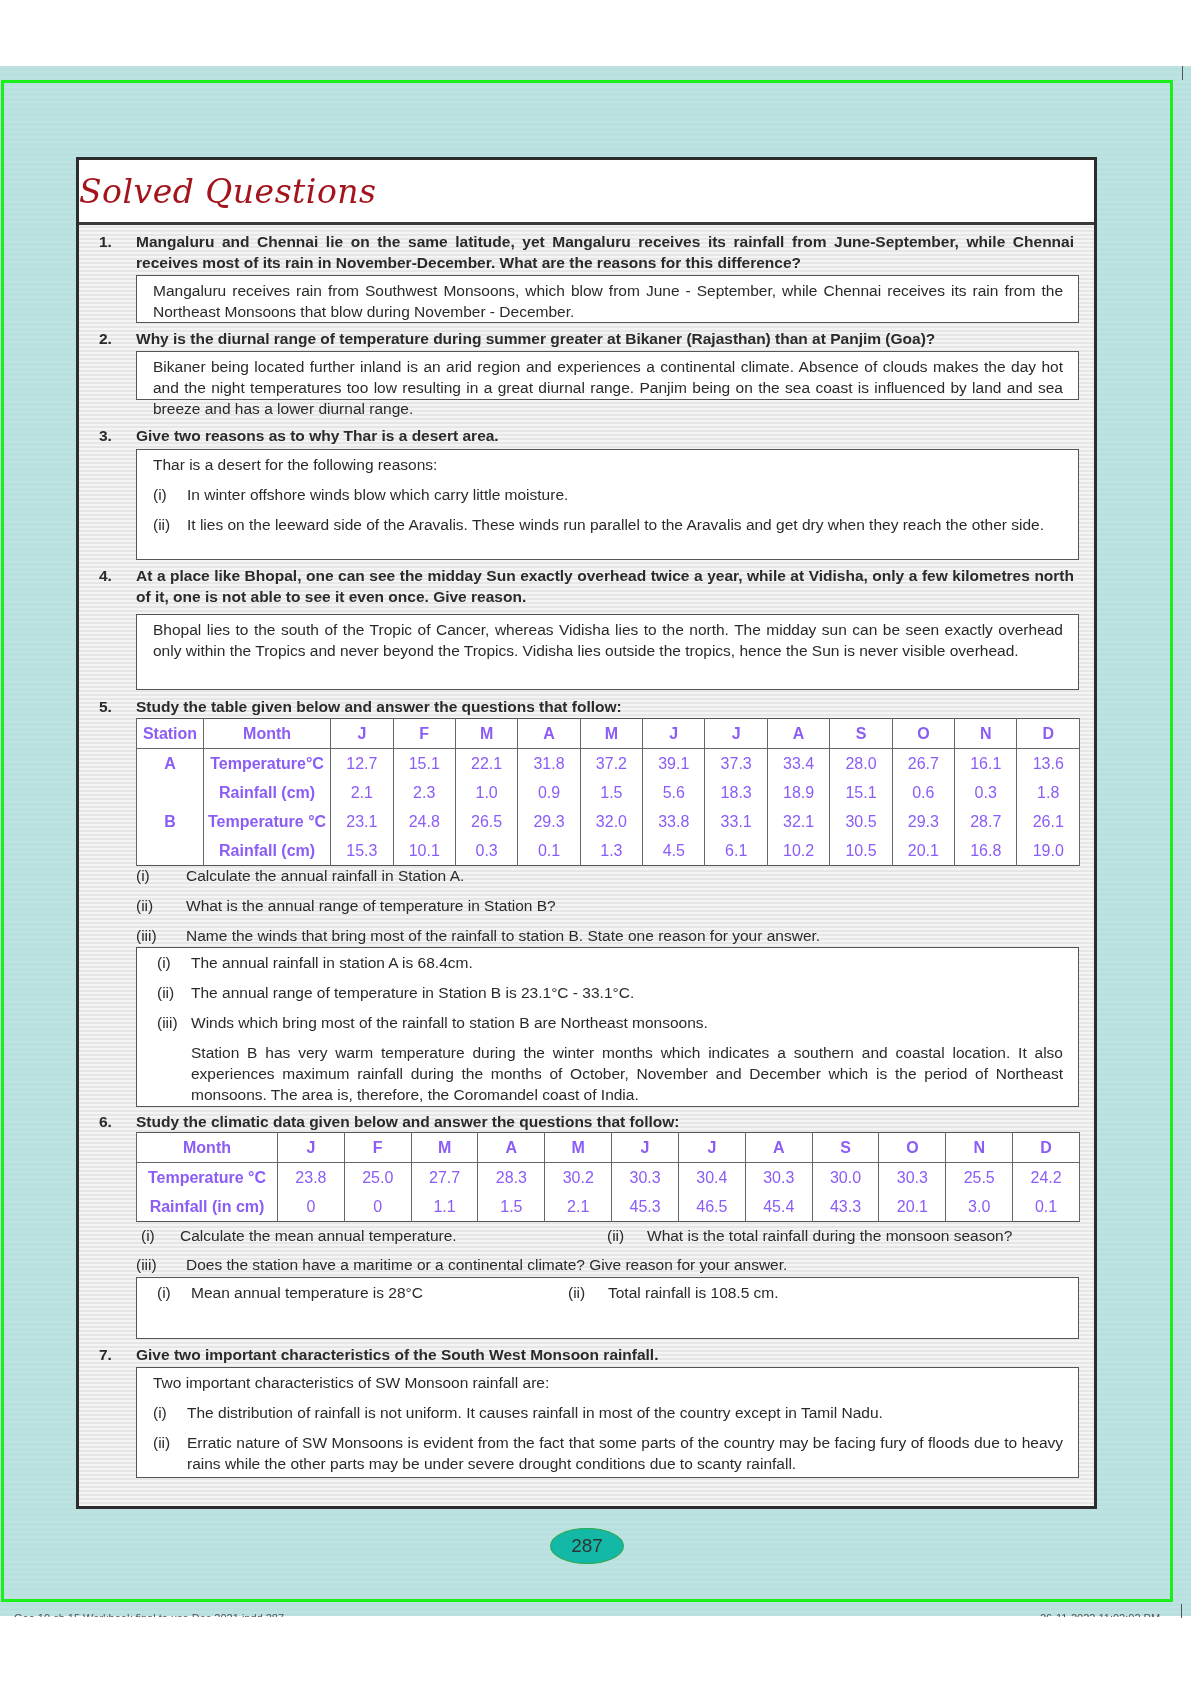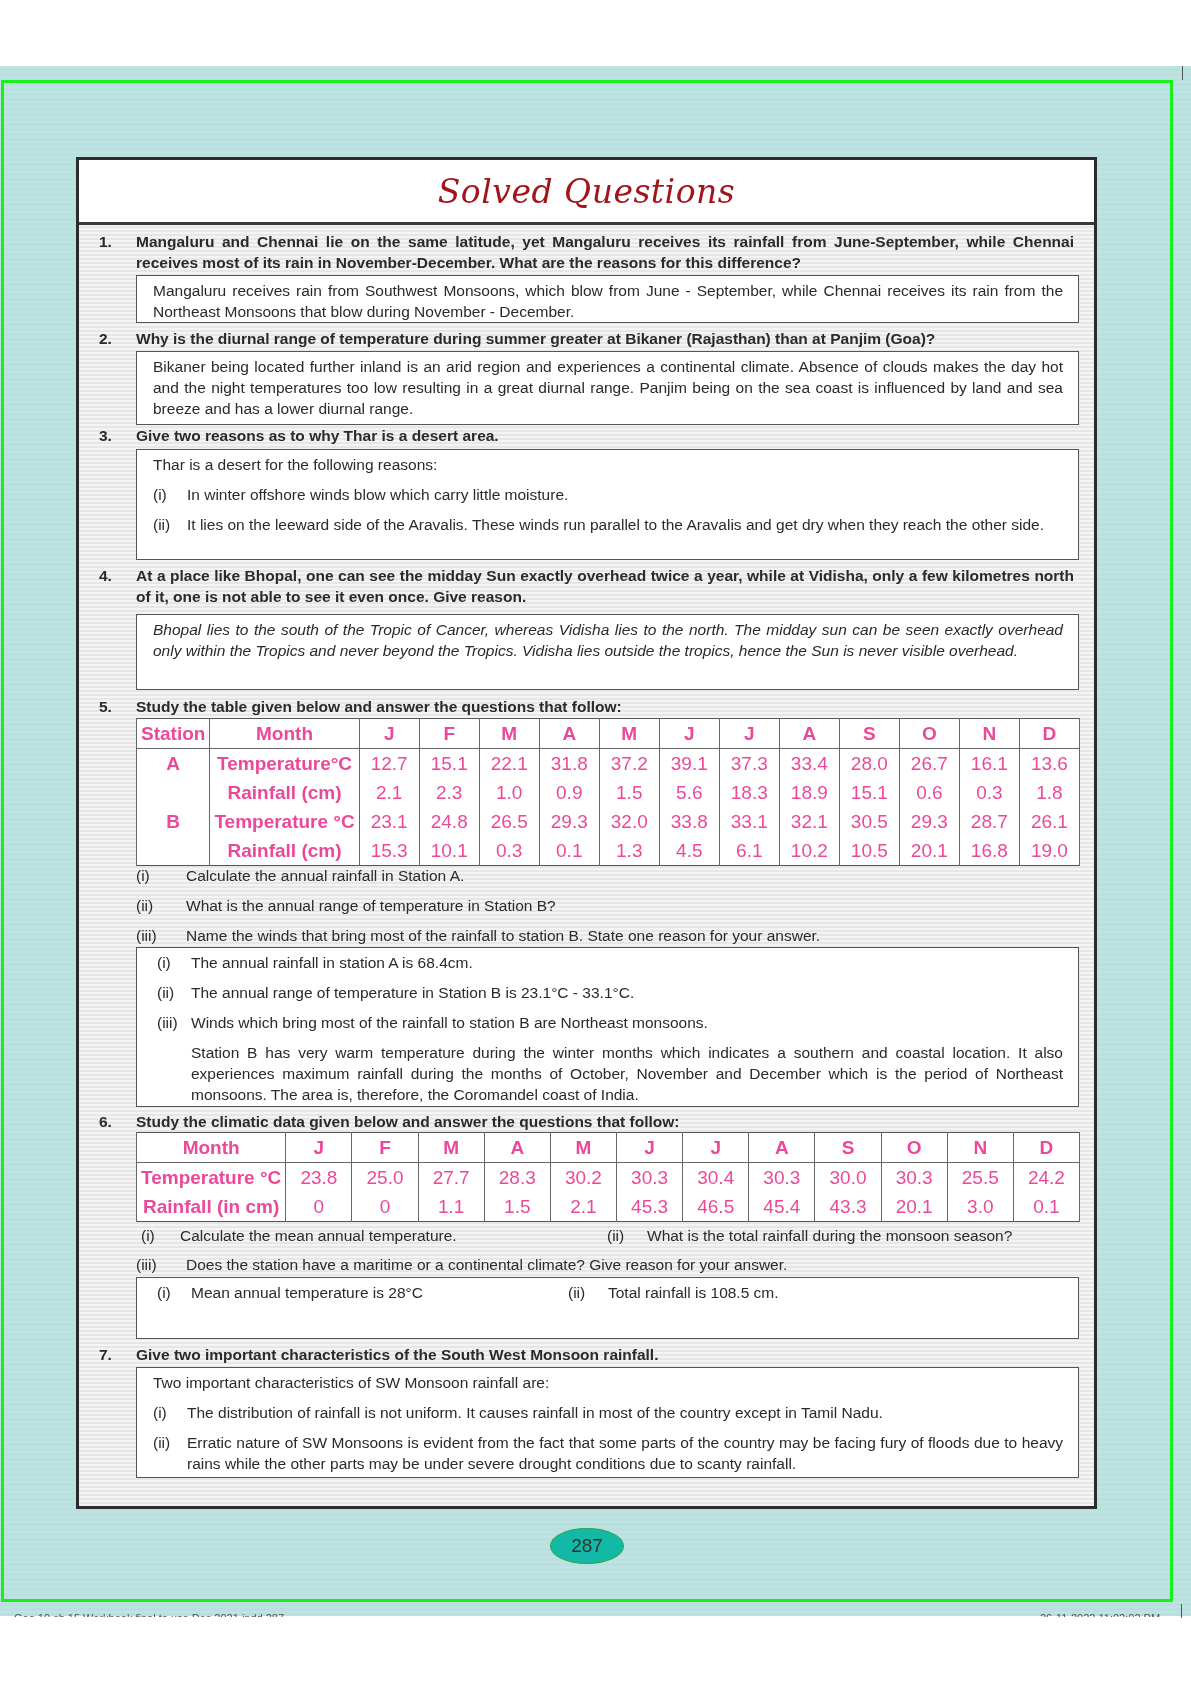--- a/index.html
+++ b/index.html
@@ -21,21 +21,21 @@
   }
   .crop-mark { position:absolute; background:#555; }
   .panel {
     position:absolute; left:76px; top:157px; width:1021px; height:1352px;
     box-sizing:border-box; border:3px solid #2c2c2c;
     background:
       repeating-linear-gradient(180deg, #f4f4f4 0px, #f4f4f4 2px, #e6e6e6 2px, #e6e6e6 4px);
   }
   .title-bar {
     height:62px; background:#ffffff; border-bottom:3px solid #3a3a3a;
-    display:flex; align-items:center; justify-content:center;
+    display:flex; align-items:center; justify-content:flex-start;
   }
   .title-text {
     font-family:"DejaVu Serif", serif; font-style:italic;
     font-size:33px; color:#a3141c; letter-spacing:0.5px;
   }
   .content { position:relative; padding:0; }
   .q {
     position:absolute; left:0; width:100%;
     font-weight:bold; font-size:15.5px; line-height:21px; color:#2a2a2a;
   }
@@ -49,21 +49,21 @@
     padding:4px 15px 4px 16px; text-align:justify;
   }
   .ans p { margin:0; }
   .li { position:relative; padding-left:34px; margin-top:9px; }
   .li .r { position:absolute; left:0; }
   .sub { position:absolute; font-size:15.5px; line-height:21px; color:#2a2a2a; }
   .sub .r { position:absolute; left:0; }
   .sub .t { position:absolute; left:50px; white-space:nowrap; }
   table.dt {
     position:absolute; border-collapse:collapse; background:#ffffff;
-    font-size:19px; color:#ec4899;
+    font-size:16px; color:#8b5cf6;
   }
   table.dt td {
     border-left:1.5px solid #666; border-right:1.5px solid #666;
     padding:0 4px; height:29px; text-align:center; white-space:nowrap;
   }
   table.dt tr.hdr td { font-weight:bold; border-bottom:1.5px solid #666; }
   table.dt td.lbl { font-weight:bold; }
   table.dt { border:1.5px solid #555; }
   .page-num {
     position:absolute; left:550px; top:1528px; width:72px; height:34px;
@@ -96,21 +96,21 @@
       <span class="txt">Mangaluru and Chennai lie on the same latitude, yet Mangaluru receives its rainfall from June-September, while Chennai receives most of its rain in November-December. What are the reasons for this difference?</span>
     </div>
     <div class="ans" style="top:50px;height:48px;">
       <p>Mangaluru receives rain from Southwest Monsoons, which blow from June - September, while Chennai receives its rain from the Northeast Monsoons that blow during November - December.</p>
     </div>
 
     <div class="q" style="top:103px;">
       <span class="num">2.</span>
       <span class="txt">Why is the diurnal range of temperature during summer greater at Bikaner (Rajasthan) than at Panjim (Goa)?</span>
     </div>
-    <div class="ans" style="top:126px;height:74px;">
+    <div class="ans" style="top:126px;height:49px;">
       <p>Bikaner being located further inland is an arid region and experiences a continental climate. Absence of clouds makes the day hot and the night temperatures too low resulting in a great diurnal range. Panjim being on the sea coast is influenced by land and sea breeze and has a lower diurnal range.</p>
     </div>
 
     <div class="q" style="top:200px;">
       <span class="num">3.</span>
       <span class="txt">Give two reasons as to why Thar is a desert area.</span>
     </div>
     <div class="ans" style="top:224px;height:111px;">
       <p>Thar is a desert for the following reasons:</p>
       <div class="li">
@@ -120,21 +120,21 @@
       <div class="li">
         <span class="r">(ii)</span>
         <span>It lies on the leeward side of the Aravalis. These winds run parallel to the Aravalis and get dry when they reach the other side.</span>
       </div>
     </div>
 
     <div class="q" style="top:340px;">
       <span class="num">4.</span>
       <span class="txt">At a place like Bhopal, one can see the midday Sun exactly overhead twice a year, while at Vidisha, only a few kilometres north of it, one is not able to see it even once. Give reason.</span>
     </div>
-    <div class="ans" style="top:389px;height:76px;font-style:italic;">
+    <div class="ans" style="top:389px;height:76px;">
       <p>Bhopal lies to the south of  the Tropic of Cancer, whereas Vidisha lies to the north. The midday sun can be seen exactly overhead only within the Tropics and never beyond the Tropics. Vidisha lies outside the tropics, hence the Sun is never visible overhead.</p>
     </div>
 
     <div class="q" style="top:471px;">
       <span class="num">5.</span>
       <span class="txt">Study the table given below and answer the questions that follow:</span>
     </div>
     <table class="dt" style="left:57px;top:493px;width:944px;">
       <tbody>
           <tr class="hdr">

